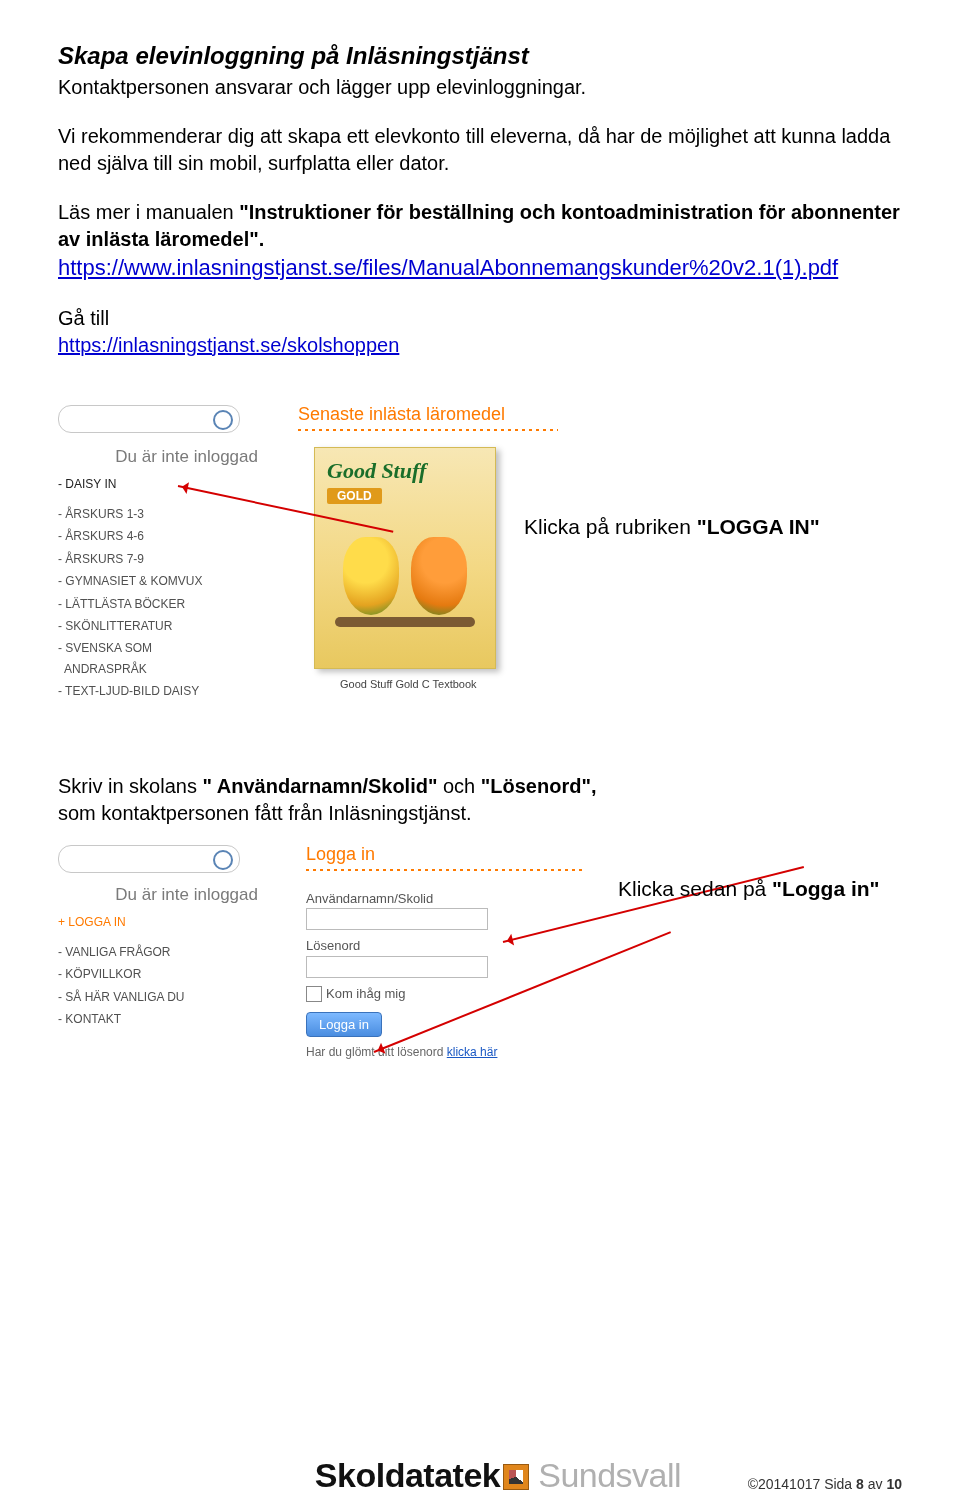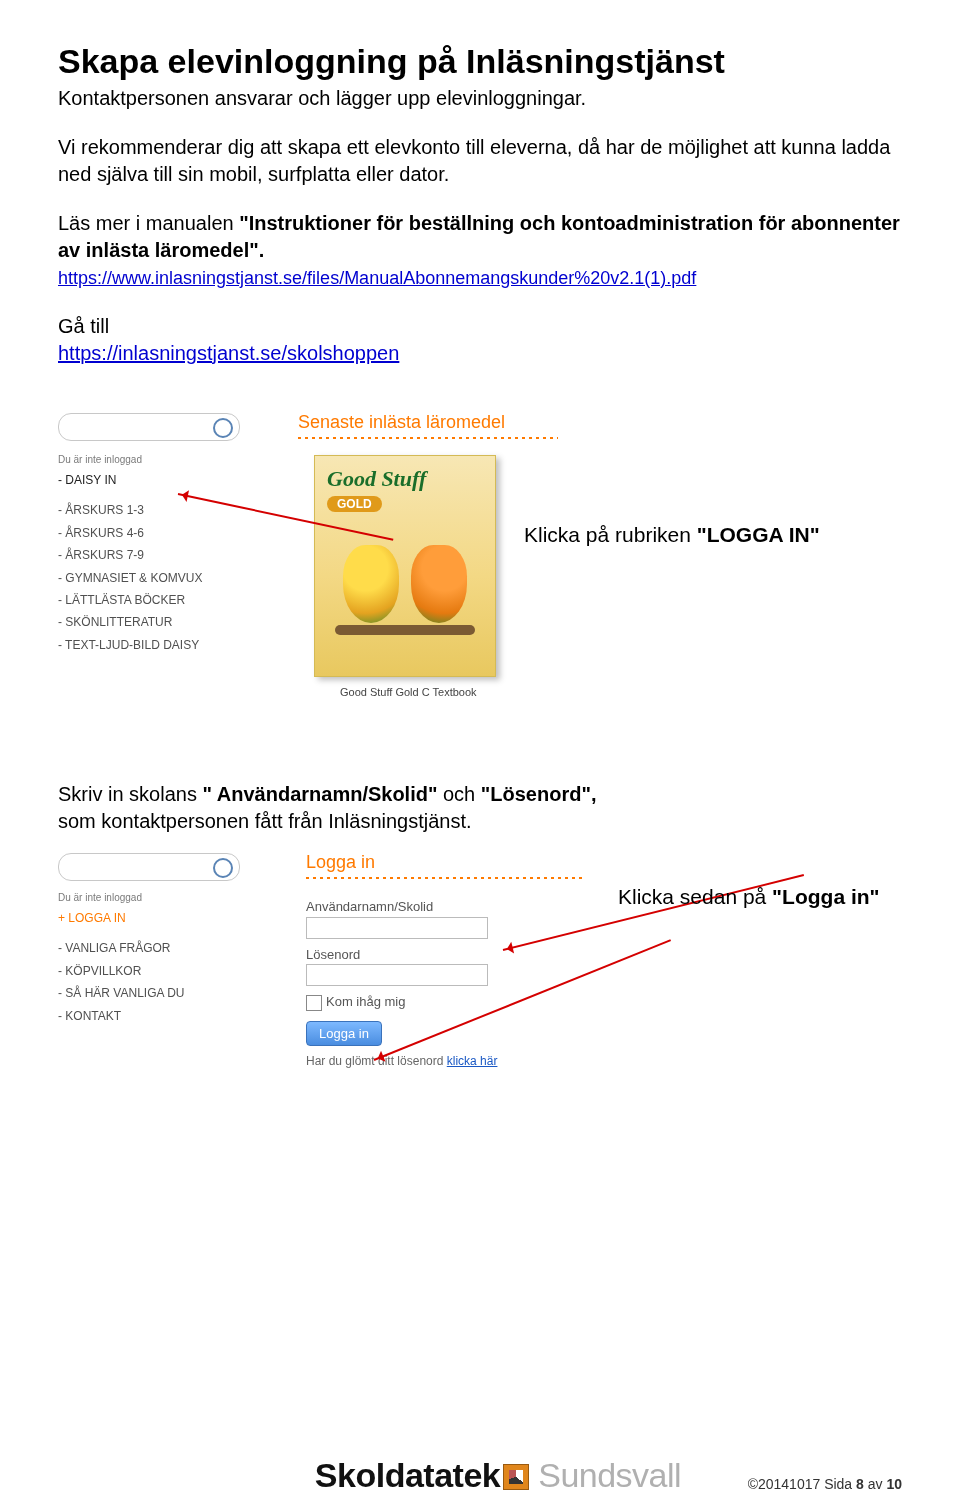--- a/index.html
+++ b/index.html
@@ -9,31 +9,32 @@
     width: 960px;
     height: 1510px;
     box-sizing: border-box;
     font-family: "Comic Sans MS", "Comic Sans", cursive, sans-serif;
     font-size: 20px;
     color: #000;
     background: #fff;
     position: relative;
   }
   .heading {
-    font-size: 34px;
+    font-size: 24px;
     font-weight: bold;
     margin-bottom: 4px;
+    font-style: italic;
   }
   .para {
     margin: 0 0 22px 0;
     line-height: 1.35;
   }
   .bold { font-weight: bold; }
   a.bluelink { color: #0000d0; text-decoration: underline; }
-  a.plainblue { color: #0000d0; text-decoration: underline; font-family: Arial, sans-serif; font-size: 18px; }
+  a.plainblue { color: #0000d0; text-decoration: underline; font-family: Arial, sans-serif; font-size: 22px; }
 
   
   .shot {
     position: relative;
     width: 620px;
     margin-top: 28px;
   }
   .tab-orange {
     position: absolute;
     top: 0; right: 30px;
@@ -59,40 +60,40 @@
   }
   .searchpill::after {
     content: ""; position: absolute; right: 6px; top: 4px;
     width: 16px; height: 16px; border: 2px solid #5a84b5; border-radius: 50%;
   }
   .sidebar-text {
     position: absolute; top: 48px; left: 0;
     font: 12px/1.7 Arial, sans-serif; color: #505050;
     width: 200px;
   }
-  .sidebar-text .small { font-size: 10px; color: #7a7a7a; }
+  .sidebar-text .small { font-size: 17px; color: #7a7a7a; text-align: right; }
   .sidebar-text .row { margin-top: 2px; }
   .main-title-orange {
     position: absolute; top: 10px; left: 240px;
     font: 18px/1 Arial, sans-serif; color: #ff7a00;
   }
   .dots {
     position: absolute; top: 34px; left: 240px;
     width: 260px; height: 2px;
     background: repeating-linear-gradient(to right,#ff7a00 0 3px,transparent 3px 7px);
   }
   .book {
     position: absolute; top: 52px; left: 256px;
     width: 180px; height: 220px;
     background: linear-gradient(#f7e7b4,#f3d884 55%, #e8c85f);
     border: 1px solid #d4ba55;
     box-shadow: 4px 3px 6px rgba(0,0,0,.25);
   }
   .book .gs { font: italic 700 22px/1 "Times New Roman", serif; color: #1a6e2a; padding: 12px 4px 0 12px; }
-  .book .sub { font: 700 12px/1 Arial; color:#fff; background:#e09a1a; display:inline-block; margin:4px 0 0 12px; padding:2px 10px; border-radius:8px;}
+  .book .sub { font: 700 12px/1 Arial; color:#fff; background:#e09a1a; display:inline-block; margin:4px 0 0 12px; padding:2px 10px; border-radius:2px;}
   .book .birds {
     margin: 18px auto 0; width: 140px; height: 110px; position: relative;
   }
   .bird { position:absolute; width:56px; height:78px; border-radius: 40% 40% 50% 50%; }
   .bird.l { left:8px; top:14px; background: radial-gradient(circle at 40% 30%, #ffdc4a 0 35%, #e4a320 70%, #3a8a2a 100%); }
   .bird.r { right:8px; top:14px; background: radial-gradient(circle at 60% 30%, #ff9d3a 0 35%, #e57a10 70%, #3a8a2a 100%); }
   .perch { position:absolute; bottom:6px; left:0; right:0; height:10px; background:#7b5a33; border-radius:5px; }
   .book .cap { position:absolute; bottom:-22px; left:25px; font: 11px Arial; color:#444; }
   .callout1 {
     position: absolute;
@@ -208,20 +209,22 @@
     <div class="sidebar-text">
       <div class="small">Du är inte inloggad</div>
       <div class="row" style="color:#222;">- DAISY IN</div>
       <div style="height:8px"></div>
       <div class="row">- ÅRSKURS 1-3</div>
       <div class="row">- ÅRSKURS 4-6</div>
       <div class="row">- ÅRSKURS 7-9</div>
       <div class="row">- GYMNASIET &amp; KOMVUX</div>
       <div class="row">- LÄTTLÄSTA BÖCKER</div>
       <div class="row">- SKÖNLITTERATUR</div>
+      <div class="row" style="white-space:pre;">- SVENSKA SOM
+  ANDRASPRÅK</div>
       <div class="row">- TEXT-LJUD-BILD DAISY</div>
     </div>
     <div class="main-title-orange">Senaste inlästa läromedel</div>
     <div class="dots"></div>
     <div class="book">
       <div class="gs">Good Stuff</div>
       <div class="sub">GOLD</div>
       <div class="birds">
         <div class="bird l"></div>
         <div class="bird r"></div>

